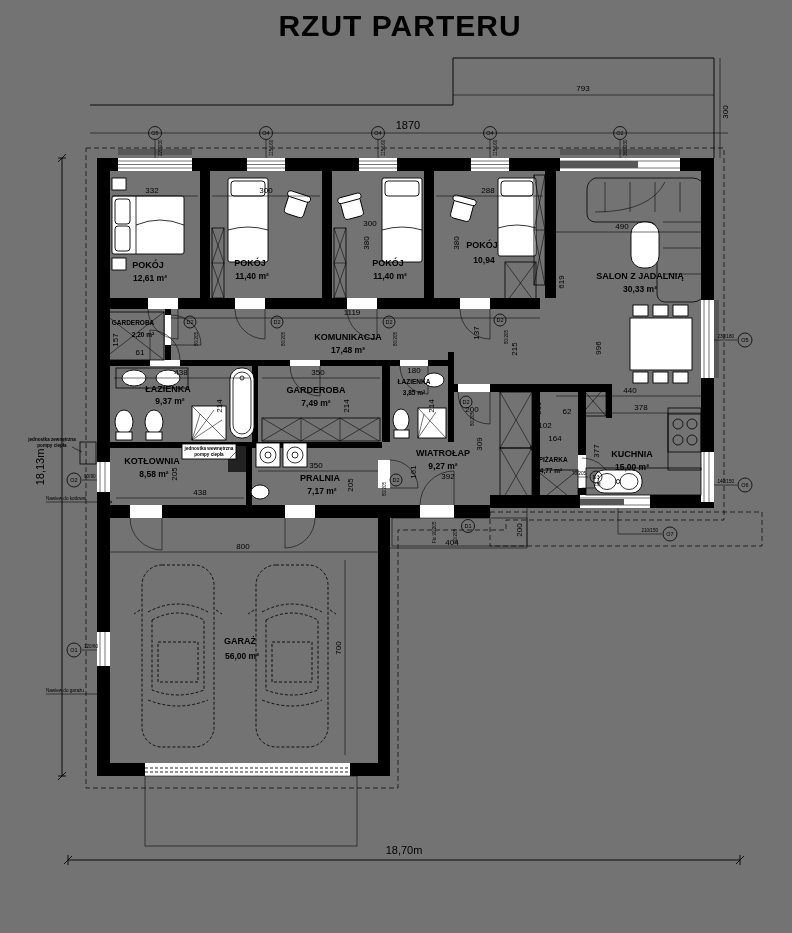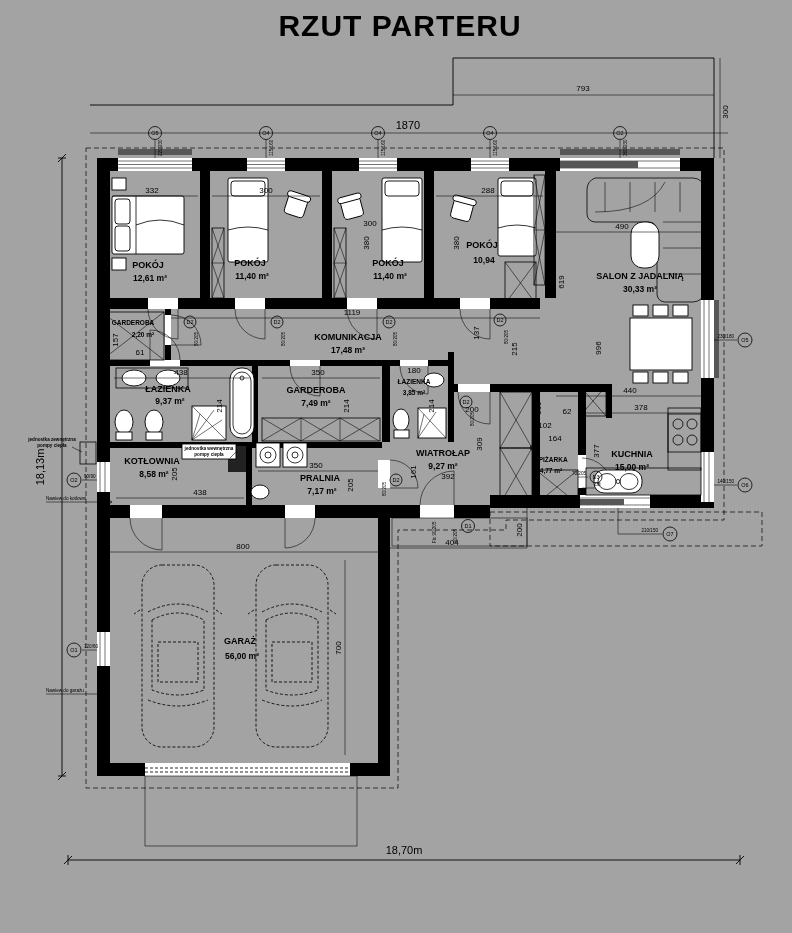--- a/index.html
+++ b/index.html
@@ -1,16 +1,16 @@
 <!DOCTYPE html>
 <html><head>
 <meta charset="utf-8">
 <style>
   html,body{margin:0;padding:0;background:#fff}
-  #stage{position:relative;width:792px;height:933px;background:#a3a3a3;overflow:hidden}
+  #stage{position:relative;width:792px;height:933px;background:#737373;overflow:hidden}
   svg{display:block}
   svg text{font-family:"Liberation Sans",sans-serif;fill:#000}
   .title{font-size:30px;font-weight:600;letter-spacing:1px}
   .nm{font-weight:bold;font-size:9px}
   .ar{font-weight:bold;font-size:8.5px}
   .nms{font-weight:bold;font-size:6.5px}
   .dm{font-size:8px}
   .dmb{font-size:11px}
   .ty{font-size:4.6px}
   .tyb{font-size:4.6px;font-weight:bold}

